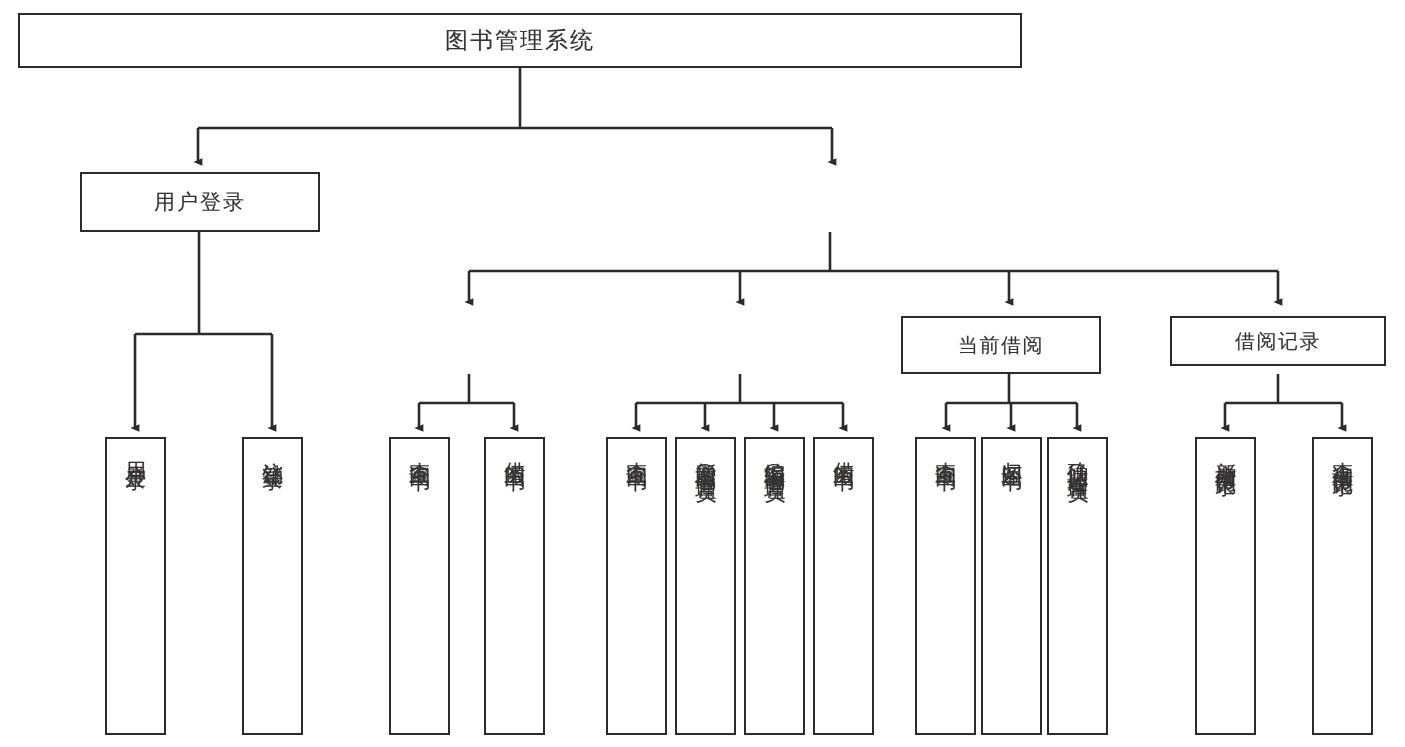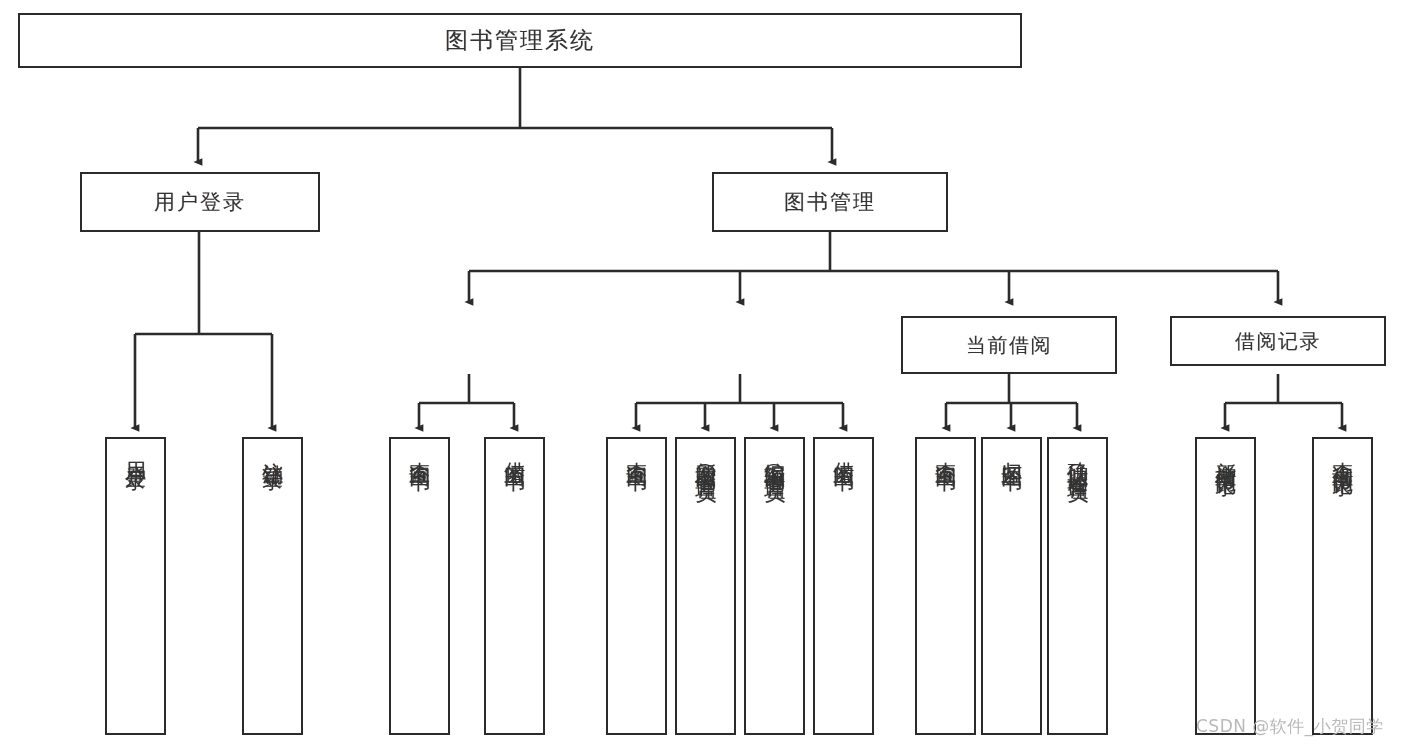--- a/index.html
+++ b/index.html
@@ -128,25 +128,22 @@
     </g>
   </svg>
 
   <div class="node h-node" id="node-root" style="left:18px; top:13px; width:1004px; height:55px;">
     <span class="node-label">图书管理系统</span>
   </div>
 
   <div class="node h-node level2" style="left:80px; top:172px; width:240px; height:60px;">
     <span class="node-label">用户登录</span>
   </div>
-  <div class="node h-node level2" style="left:712px; top:172px; width:236px; height:60px;">
-    <span class="node-label">图书管理</span>
-  </div>
 
-  <div class="node h-node level3" style="left:901px; top:316px; width:216px; height:58px;">
+  <div class="node h-node level3" style="left:901px; top:316px; width:200px; height:58px;">
     <span class="node-label">当前借阅</span>
   </div>
   <div class="node h-node level3" style="left:1170px; top:316px; width:216px; height:50px;">
     <span class="node-label">借阅记录</span>
   </div>
 
   <div class="node v-node" style="left:105px; top:437px; width:61px; height:298px;">
     <span class="node-label">用户登录</span>
   </div>
   <div class="node v-node" style="left:242px; top:437px; width:61px; height:298px;">
@@ -183,15 +180,14 @@
     <span class="node-label">确认归还（管理员）</span>
   </div>
 
   <div class="node v-node" style="left:1195px; top:437px; width:61px; height:298px;">
     <span class="node-label">新增借阅记录</span>
   </div>
   <div class="node v-node" style="left:1312px; top:437px; width:61px; height:298px;">
     <span class="node-label">查询借阅记录</span>
   </div>
 
-  <div class="watermark" style="left:1196px; top:715px;">CSDN @软件_小贺同学</div>
 
 </div>
 
 </body></html>

